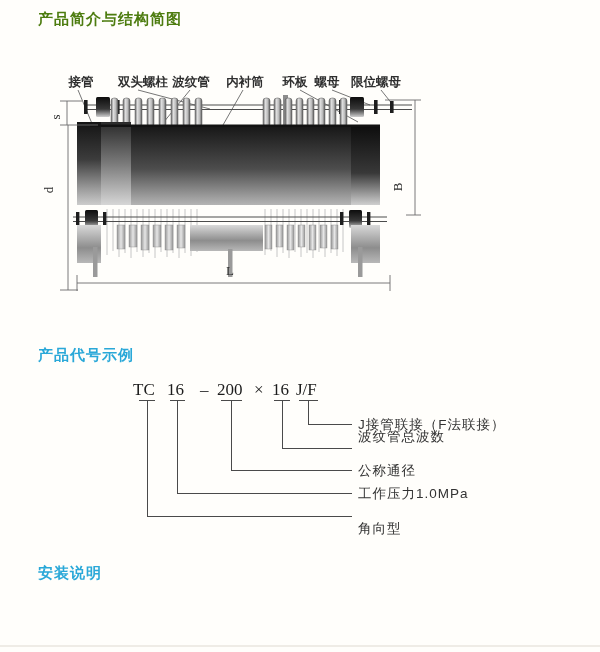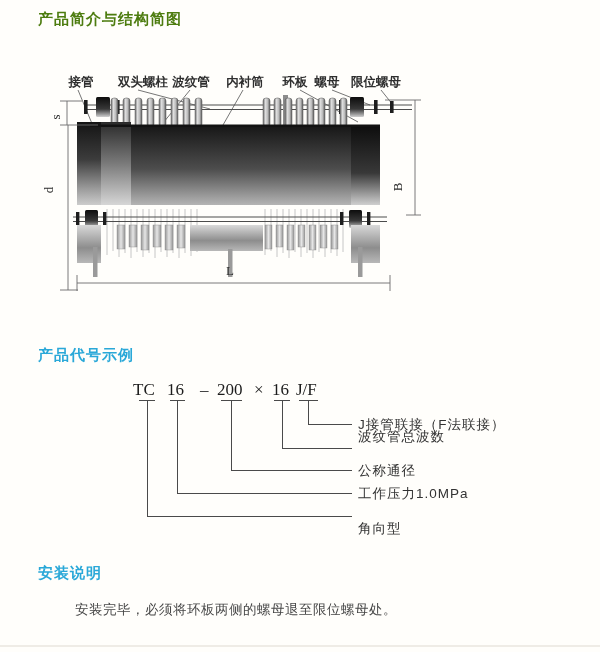--- a/index.html
+++ b/index.html
@@ -286,17 +286,16 @@
     <div class="expl-label" style="top:416px">J接管联接（F法联接）</div>
     <div class="expl-label" style="top:428px">波纹管总波数</div>
     <div class="expl-label" style="top:462px">公称通径</div>
     <div class="expl-label" style="top:485px">工作压力1.0MPa</div>
     <div class="expl-label" style="top:520px">角向型</div>
   </div>
 
   <div class="sec-title" id="title3" style="color: rgb(42, 168, 216);">安装说明</div>
 
   <div class="install-text">
-    <div>安装完毕，必须将环板两侧的螺母退至限位螺母处。</div>
   </div>
 
   <div class="footer-rule"></div>
 </div>
 
 </body></html>

